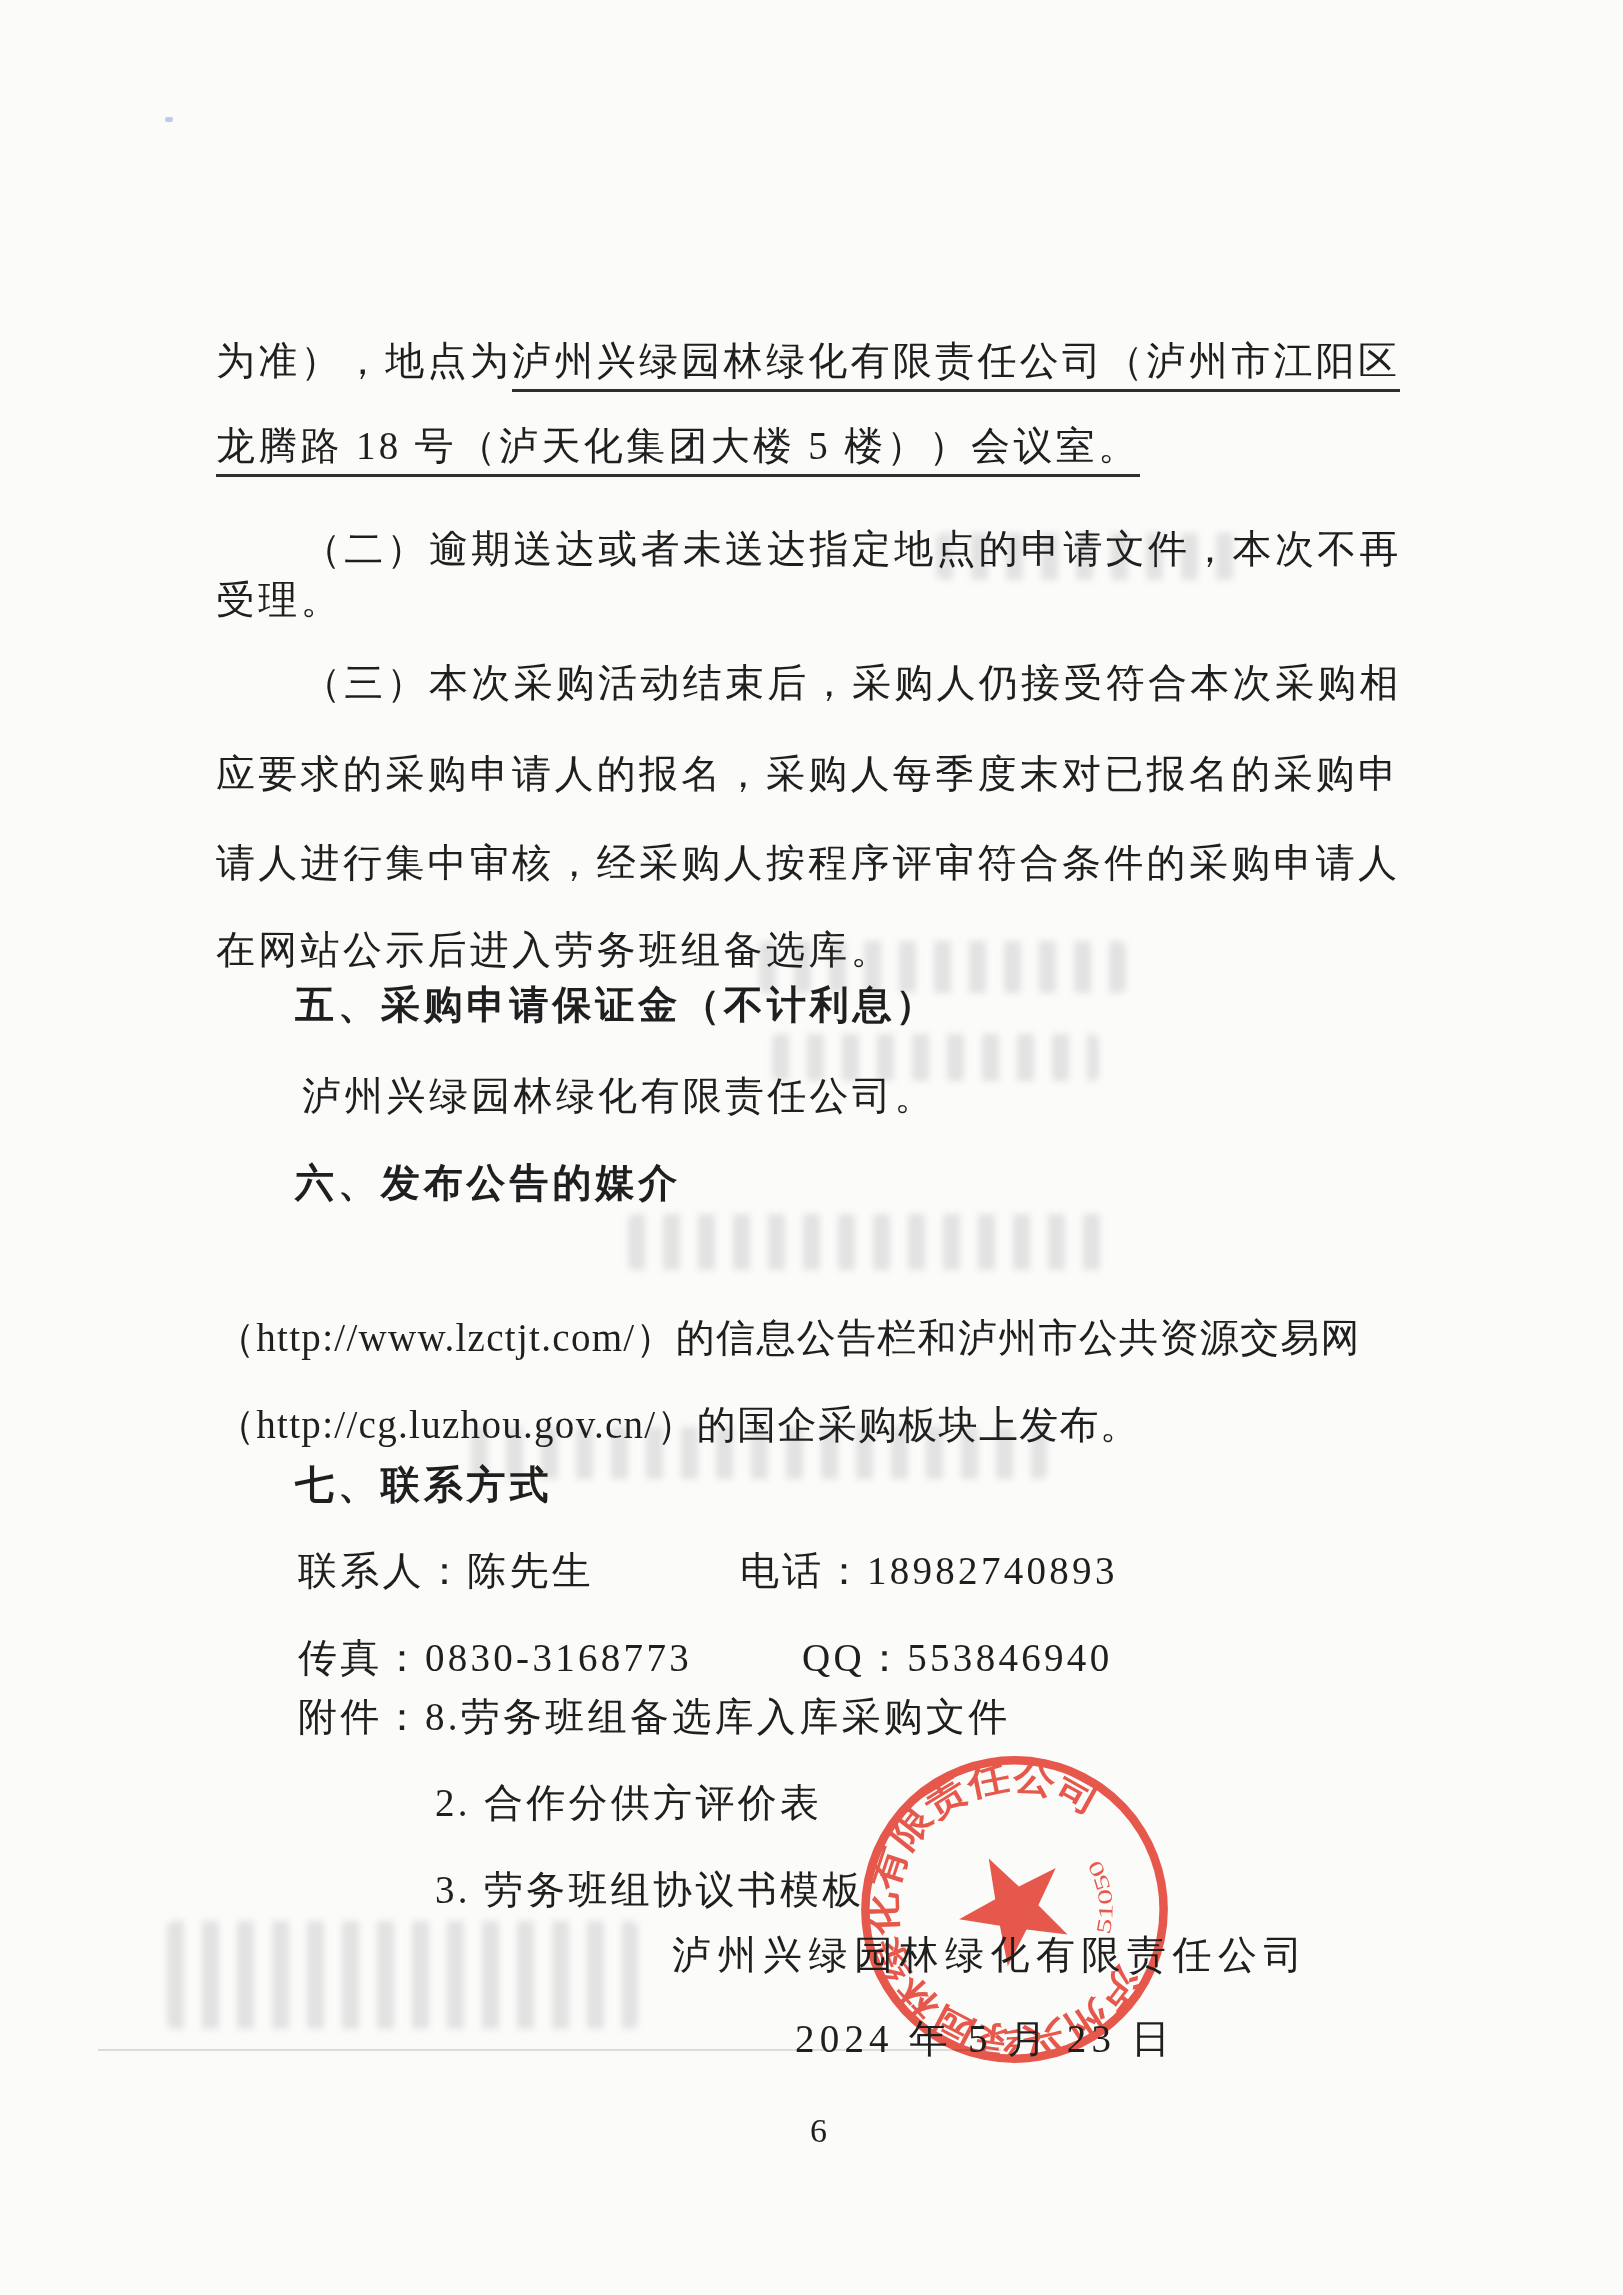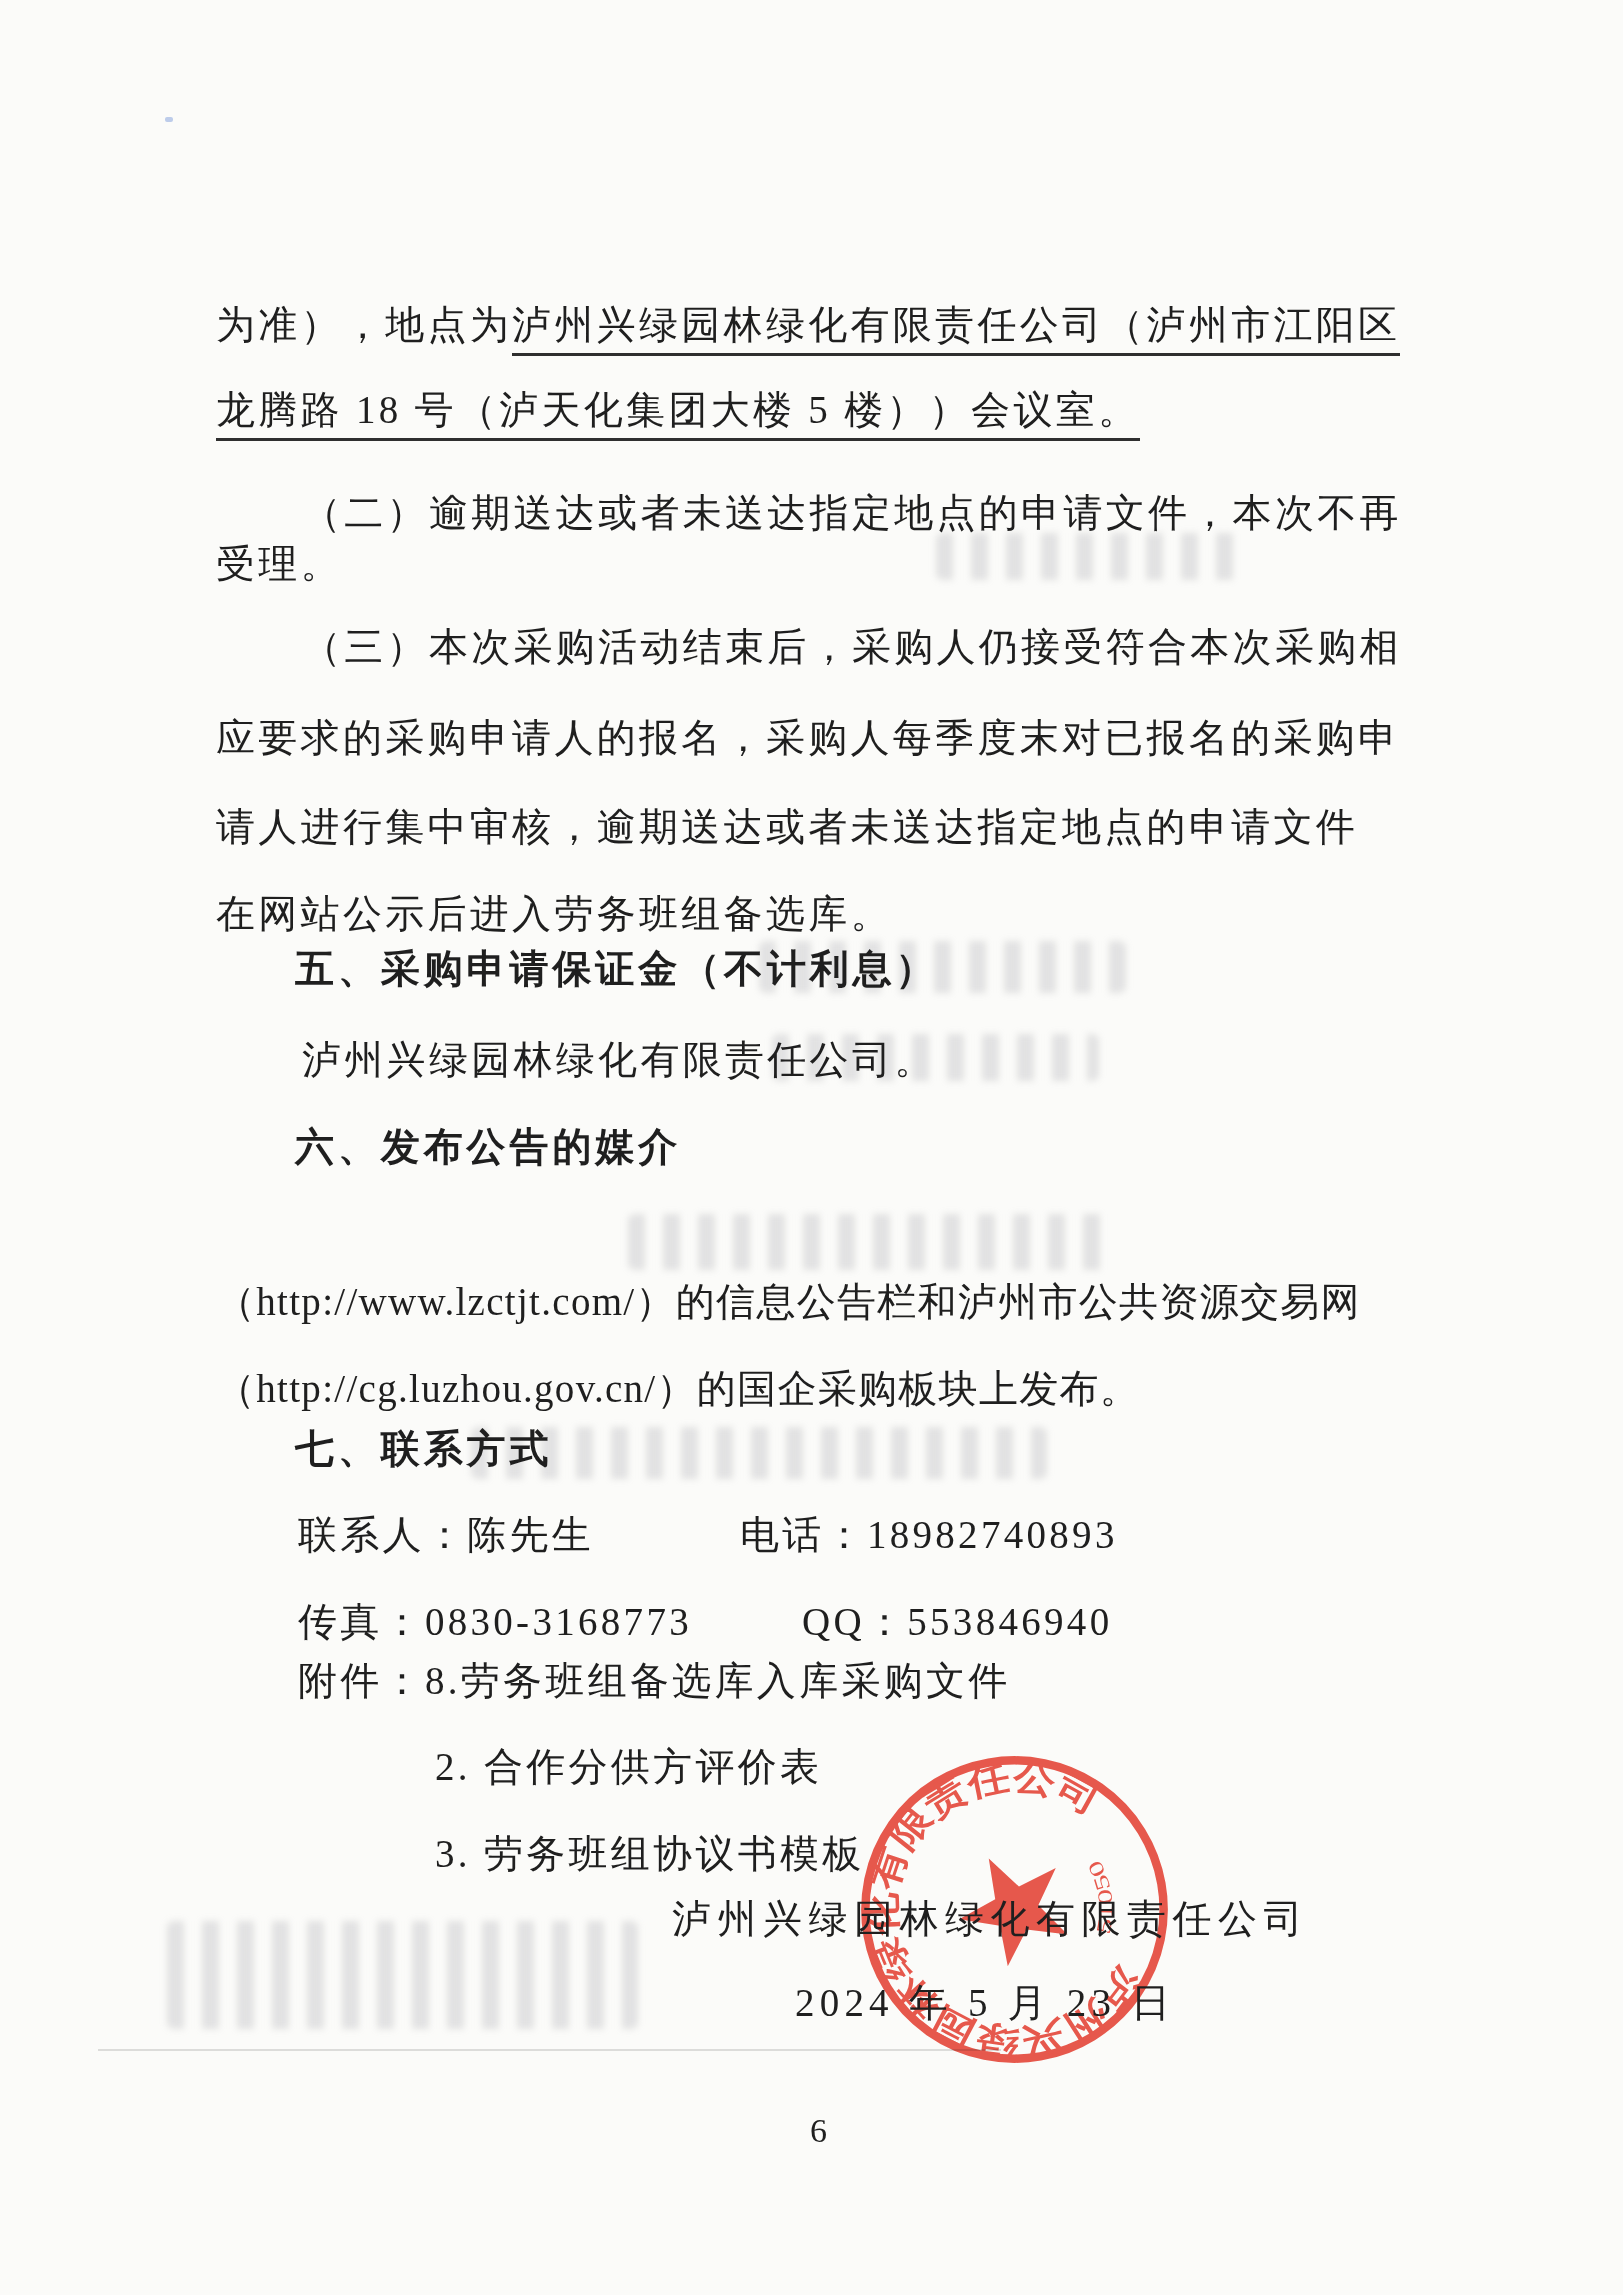--- a/index.html
+++ b/index.html
@@ -11,20 +11,21 @@
     overflow:hidden;
     font-family:"Liberation Serif","DejaVu Serif",serif;
     color:#1f1f1f;
   }
   .line{
     position:absolute;
     height:56px;line-height:56px;
     font-size:39px;
     letter-spacing:3.3px;
     white-space:nowrap;
+    margin-top:36px;
   }
   .tight{letter-spacing:1.3px;}
   .heading{
     font-family:"Liberation Sans","DejaVu Sans",sans-serif;
     font-weight:700;
     letter-spacing:3.9px;
   }
   .u{
     border-bottom:3.3px solid #2f2f2f;
     padding-bottom:7.2px;
@@ -101,21 +102,21 @@
 
   <div class="line" style="left:216px;top:297px;"><span>为准），地点为</span><span class="u">泸州兴绿园林绿化有限责任公司（泸州市江阳区</span></div>
 
   <div class="line" style="left:216px;top:382px;"><span class="u">龙腾路 18 号（泸天化集团大楼 5 楼））会议室。</span></div>
 
   <div class="line" style="left:302px;top:485px;text-align:right;">（二）逾期送达或者未送达指定地点的申请文件，本次不再</div>
   <div class="line" style="left:216px;top:536px;">受理。</div>
 
   <div class="line" style="left:302px;top:619px;">（三）本次采购活动结束后，采购人仍接受符合本次采购相</div>
   <div class="line" style="left:216px;top:710px;">应要求的采购申请人的报名，采购人每季度末对已报名的采购申</div>
-  <div class="line" style="left:216px;top:799px;">请人进行集中审核，逾期送达或者未送达指定地点的申请文件</div>
+  <div class="line" style="left:216px;top:799px;">请人进行集中审核，经采购人按程序评审符合条件的采购申请人</div>
   <div class="line" style="left:216px;top:886px;">在网站公示后进入劳务班组备选库。</div>
 
   <div class="line heading" style="left:295px;top:941px;">五、采购申请保证金（不计利息）</div>
   <div class="line" style="left:302px;top:1032px;">泸州兴绿园林绿化有限责任公司。</div>
 
   <div class="line heading" style="left:295px;top:1119px;">六、发布公告的媒介</div>
   <div class="line tight" style="left:216px;top:1274px;">（http://www.lzctjt.com/）的信息公告栏和泸州市公共资源交易网</div>
   <div class="line tight" style="left:216px;top:1361px;">（http://cg.luzhou.gov.cn/）的国企采购板块上发布。</div>
 
   <div class="line heading" style="left:295px;top:1421px;">七、联系方式</div>

